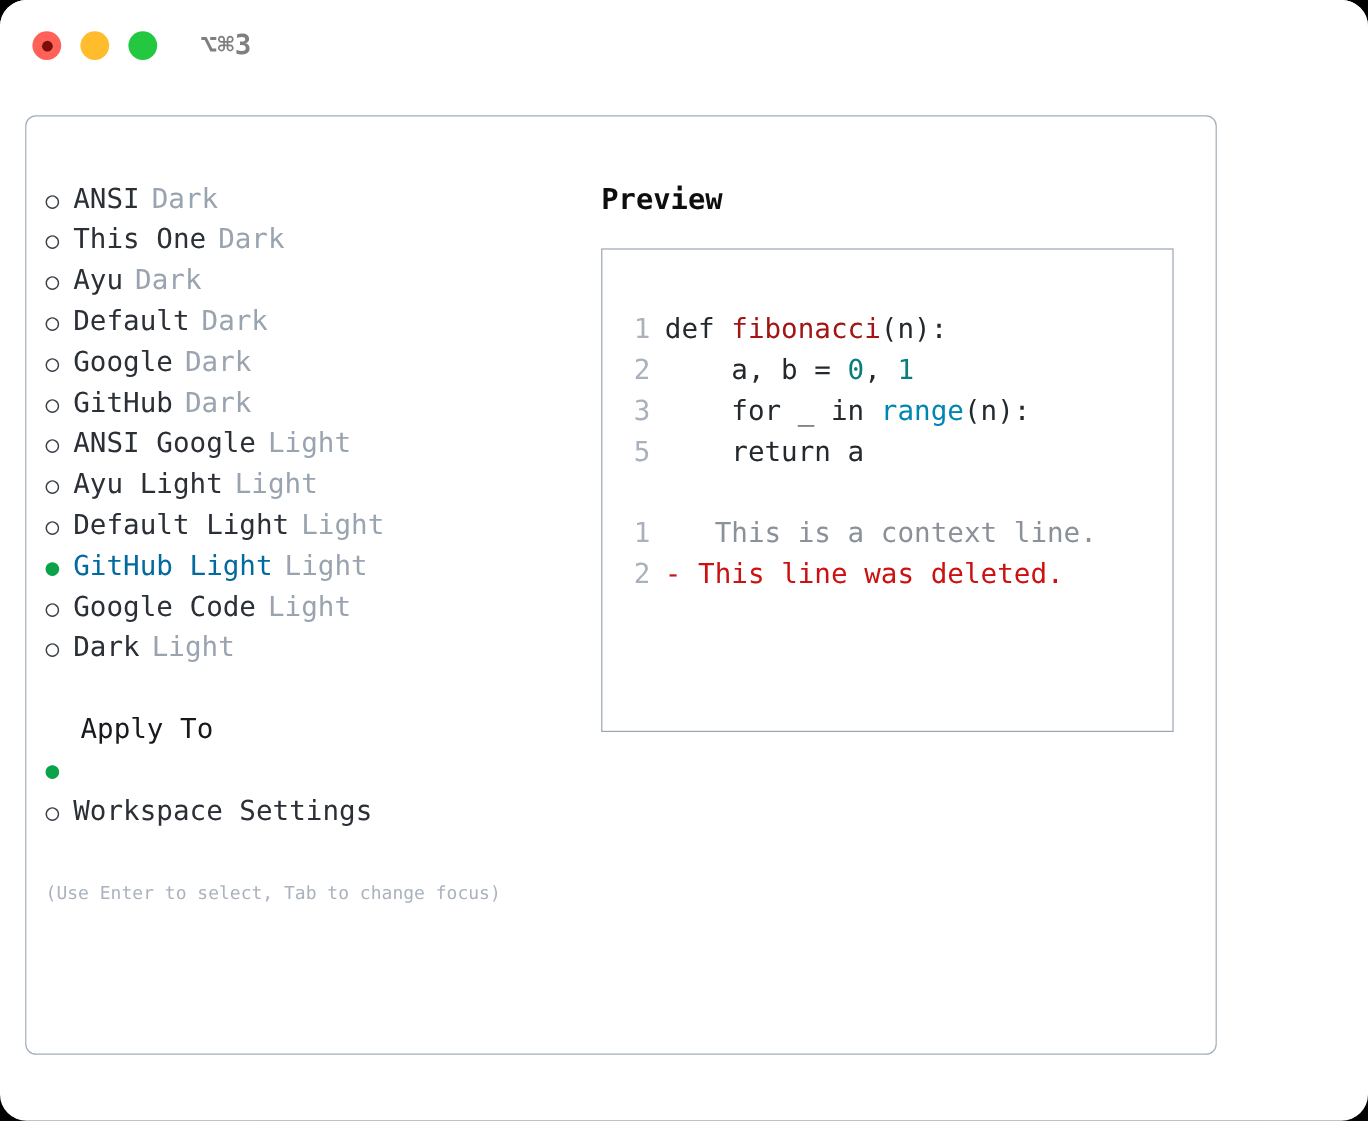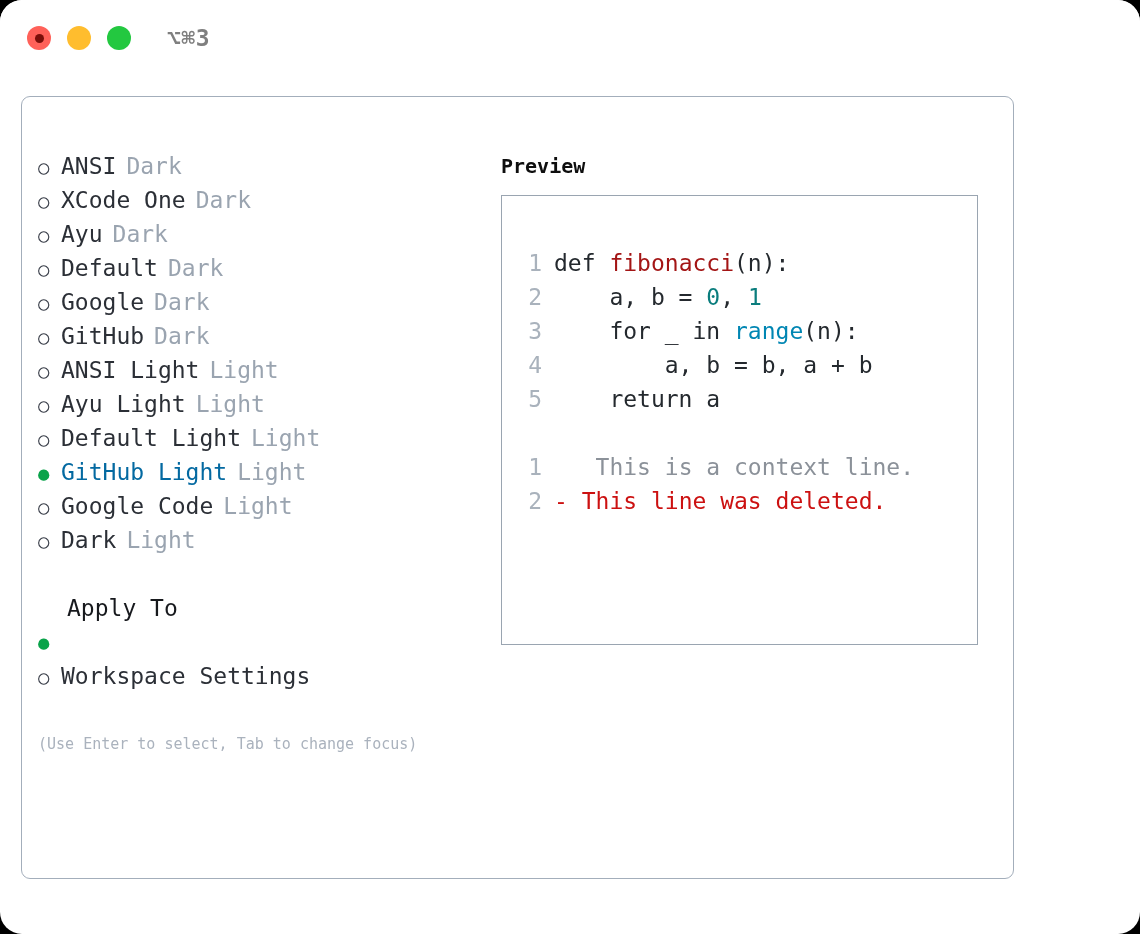--- a/index.html
+++ b/index.html
@@ -149,30 +149,30 @@
     margin-top: 34px;
     font-size: 15px;
     color: #aab2bd;
     line-height: 34px;
     width: 420px;
     white-space: pre-wrap;
   }
 
   
   .preview-title {
-    font-size: 20px;
+    font-size: 24px;
     font-weight: bold;
     color: #0e0e0e;
     line-height: 34px;
     white-space: pre;
   }
   .preview-box {
-    margin-top: 12px;
+    margin-top: 24px;
     width: 477px;
-    height: 450px;
+    height: 403px;
     border: 1.6px solid #9aa5b1;
     box-sizing: border-box;
     background: #ffffff;
     padding: 50px 0 0 20px;
   }
   .code-line {
     font-size: 23px;
     line-height: 34px;
     white-space: pre;
     color: #24292e;
@@ -208,26 +208,26 @@
   </div>
 
   <div class="panel">
     <div class="columns">
 
       <div class="col-left">
 
 
         <div class="list" id="theme-list">
             <div class="row"><span class="bullet">○</span><span class="label">ANSI</span><span class="tag">Dark</span></div>
-            <div class="row"><span class="bullet">○</span><span class="label">XCode One</span><span class="tag">Dark</span></div>
+            <div class="row"><span class="bullet">○</span><span class="label">This One</span><span class="tag">Dark</span></div>
             <div class="row"><span class="bullet">○</span><span class="label">Ayu</span><span class="tag">Dark</span></div>
             <div class="row"><span class="bullet">○</span><span class="label">Default</span><span class="tag">Dark</span></div>
             <div class="row"><span class="bullet">○</span><span class="label">Google</span><span class="tag">Dark</span></div>
             <div class="row"><span class="bullet">○</span><span class="label">GitHub</span><span class="tag">Dark</span></div>
-            <div class="row"><span class="bullet">○</span><span class="label">ANSI Light</span><span class="tag">Light</span></div>
+            <div class="row"><span class="bullet">○</span><span class="label">ANSI Google</span><span class="tag">Light</span></div>
             <div class="row"><span class="bullet">○</span><span class="label">Ayu Light</span><span class="tag">Light</span></div>
             <div class="row"><span class="bullet">○</span><span class="label">Default Light</span><span class="tag">Light</span></div>
             <div class="row"><span class="bullet on">●</span><span class="label sel">GitHub Light</span><span class="tag">Light</span></div>
             <div class="row"><span class="bullet">○</span><span class="label">Google Code</span><span class="tag">Light</span></div>
             <div class="row"><span class="bullet">○</span><span class="label">Dark</span><span class="tag">Light</span></div>
           </div>
 
         <div class="subsection">
           <div class="subsection-title">Apply To</div>
           <div class="list" id="apply-list">
@@ -240,21 +240,20 @@
       </div>
 
       <div class="col-right">
         <div class="preview-title">Preview</div>
 
         <div class="preview-box">
           <div id="code-block">
               <div class="code-line"><span class="ln">1</span><span>def </span><span class="tok-fn">fibonacci</span><span>(n):</span></div>
               <div class="code-line"><span class="ln">2</span><span>    a, b = </span><span class="tok-num">0</span><span>, </span><span class="tok-num">1</span></div>
               <div class="code-line"><span class="ln">3</span><span>    for _ in </span><span class="tok-call">range</span><span>(n):</span></div>
-              <div class="code-line"><span class="ln">4</span><span>        a, b = b, a + b</span></div>
               <div class="code-line"><span class="ln">5</span><span>    return a</span></div>
             </div>
           <div class="blank-line"></div>
           <div id="diff-block">
               <div class="code-line"><span class="ln">1</span><span class="diff-ctx"> </span><span class="diff-ctx">  This is a context line.</span></div>
               <div class="code-line"><span class="ln">2</span><span class="diff-del">-</span><span class="diff-del"> This line was deleted.</span></div>
             </div>
         </div>
       </div>
 

